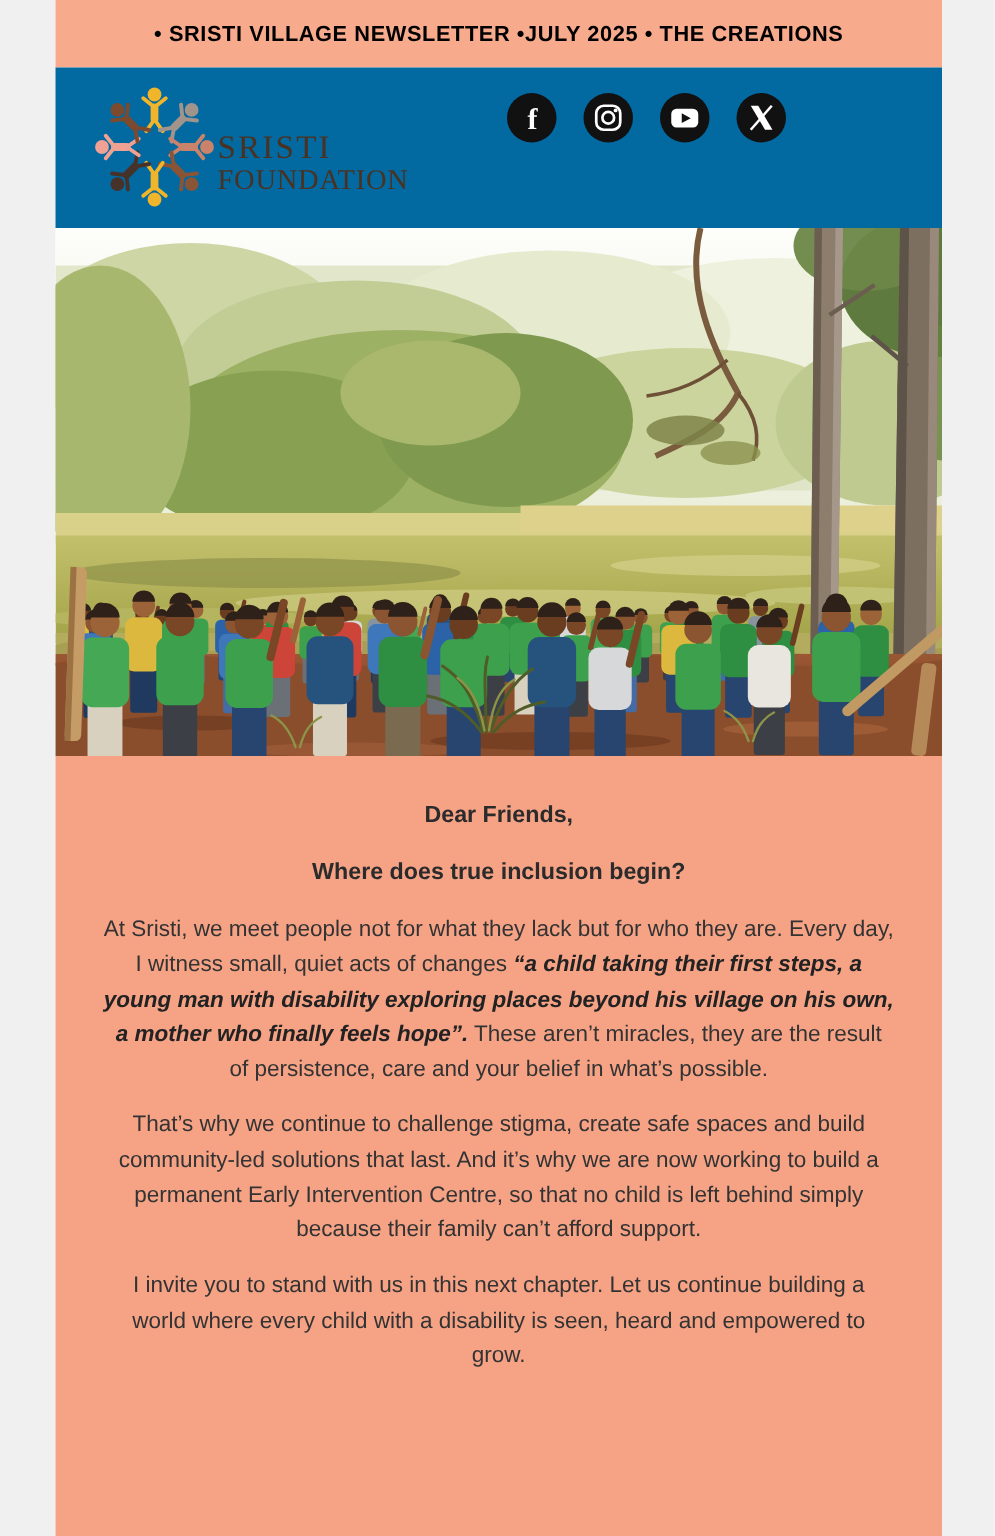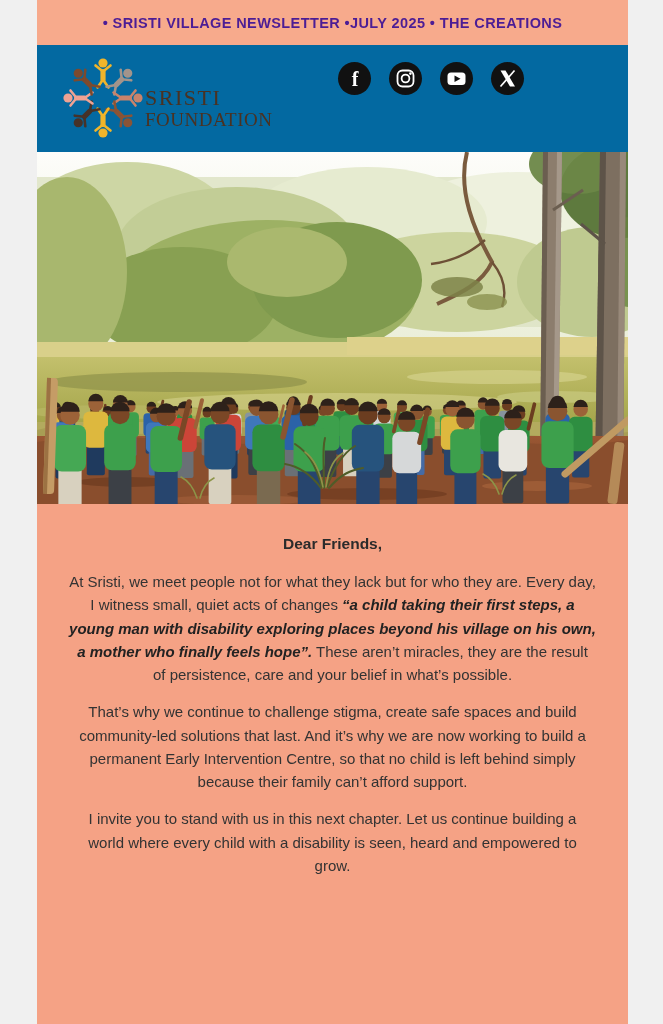--- a/index.html
+++ b/index.html
@@ -12,21 +12,21 @@
   .newsletter{
     position:absolute;left:37px;top:0;width:591px;height:1024px;
     background:#ffffff;display:flex;flex-direction:column;
   }
   
   .banner{
     height:45px;background:#f7aa8c;display:flex;align-items:center;justify-content:center;
     flex:0 0 auto;
   }
   .banner span{
-    color:#4c1d95;font-weight:700;font-size:14.5px;letter-spacing:.4px;
+    color:#000000;font-weight:700;font-size:14.5px;letter-spacing:.4px;
   }
   
   .logo-band{height:107px;position:relative;background:#0369a1;flex:0 0 auto;}
   .brand{position:absolute;left:20px;top:8px;}
   .socials{position:absolute;right:104px;top:17px;display:flex;gap:18px;}
   .social-icon{width:33px;height:33px;border-radius:50%;background:#111111;
     display:flex;align-items:center;justify-content:center;cursor:pointer;}
   
   .hero{height:352px;flex:0 0 auto;line-height:0;}
   
@@ -476,20 +476,21 @@
           <path d="M160 346 C 156 334 150 328 144 325"></path>
           <path d="M163 346 C 166 334 171 329 177 326"></path>
           <path d="M462 342 C 458 330 452 325 446 322"></path>
           <path d="M465 342 C 468 331 473 326 479 323"></path>
         </g>
       </svg>
     </div>
 
     <div class="letter">
       <p class="salutation">Dear Friends,</p>
+      <p class="question">Where does true inclusion begin?</p>
       <p><span>At Sristi, we meet people not for what they lack but for who they are. Every day, I witness small, quiet acts of changes </span><span class="quote">“a child taking their first steps, a young man with disability exploring places beyond his village on his own, a mother who finally feels hope”.</span><span> These aren’t miracles, they are the result of persistence, care and your belief in what’s possible.</span></p>
       <p>That’s why we continue to challenge stigma, create safe spaces and build community-led solutions that last. And it’s why we are now working to build a permanent Early Intervention Centre, so that no child is left behind simply because their family can’t afford support.</p>
       <p>I invite you to stand with us in this next chapter. Let us continue building a world where every child with a disability is seen, heard and empowered to grow.</p>
 
     </div>
 
   </div>
 </div>
 
 </body></html>

